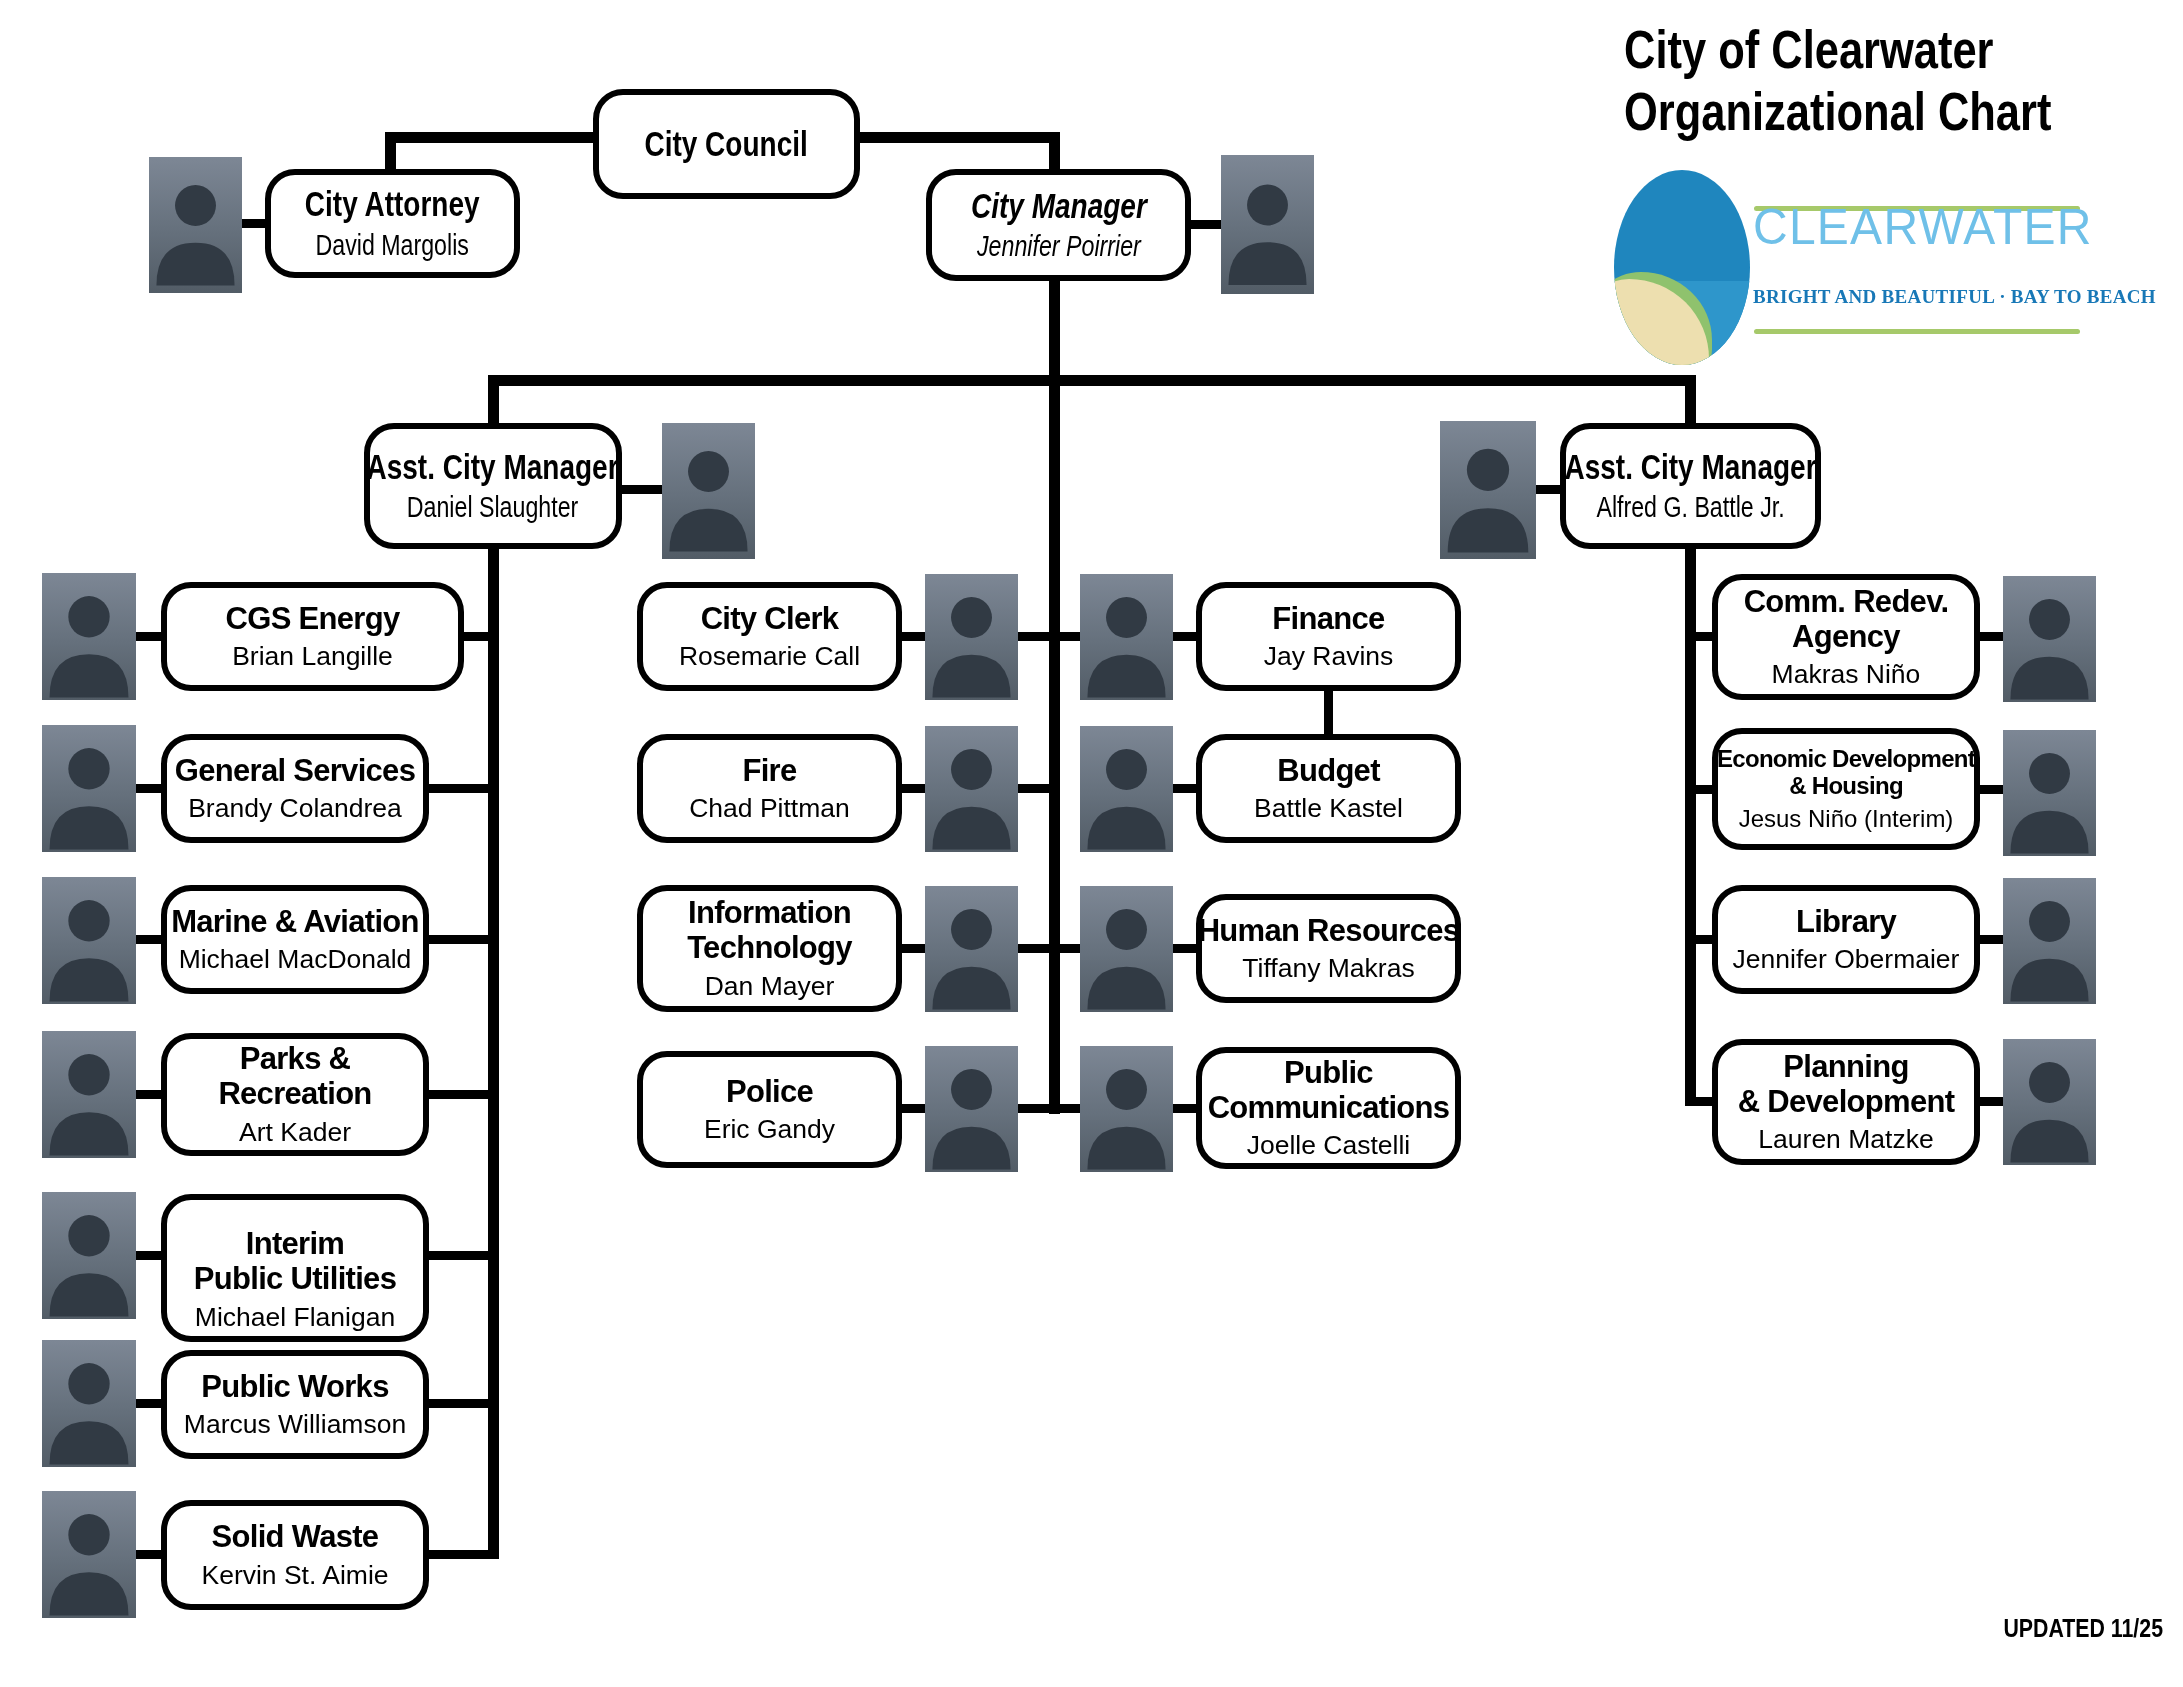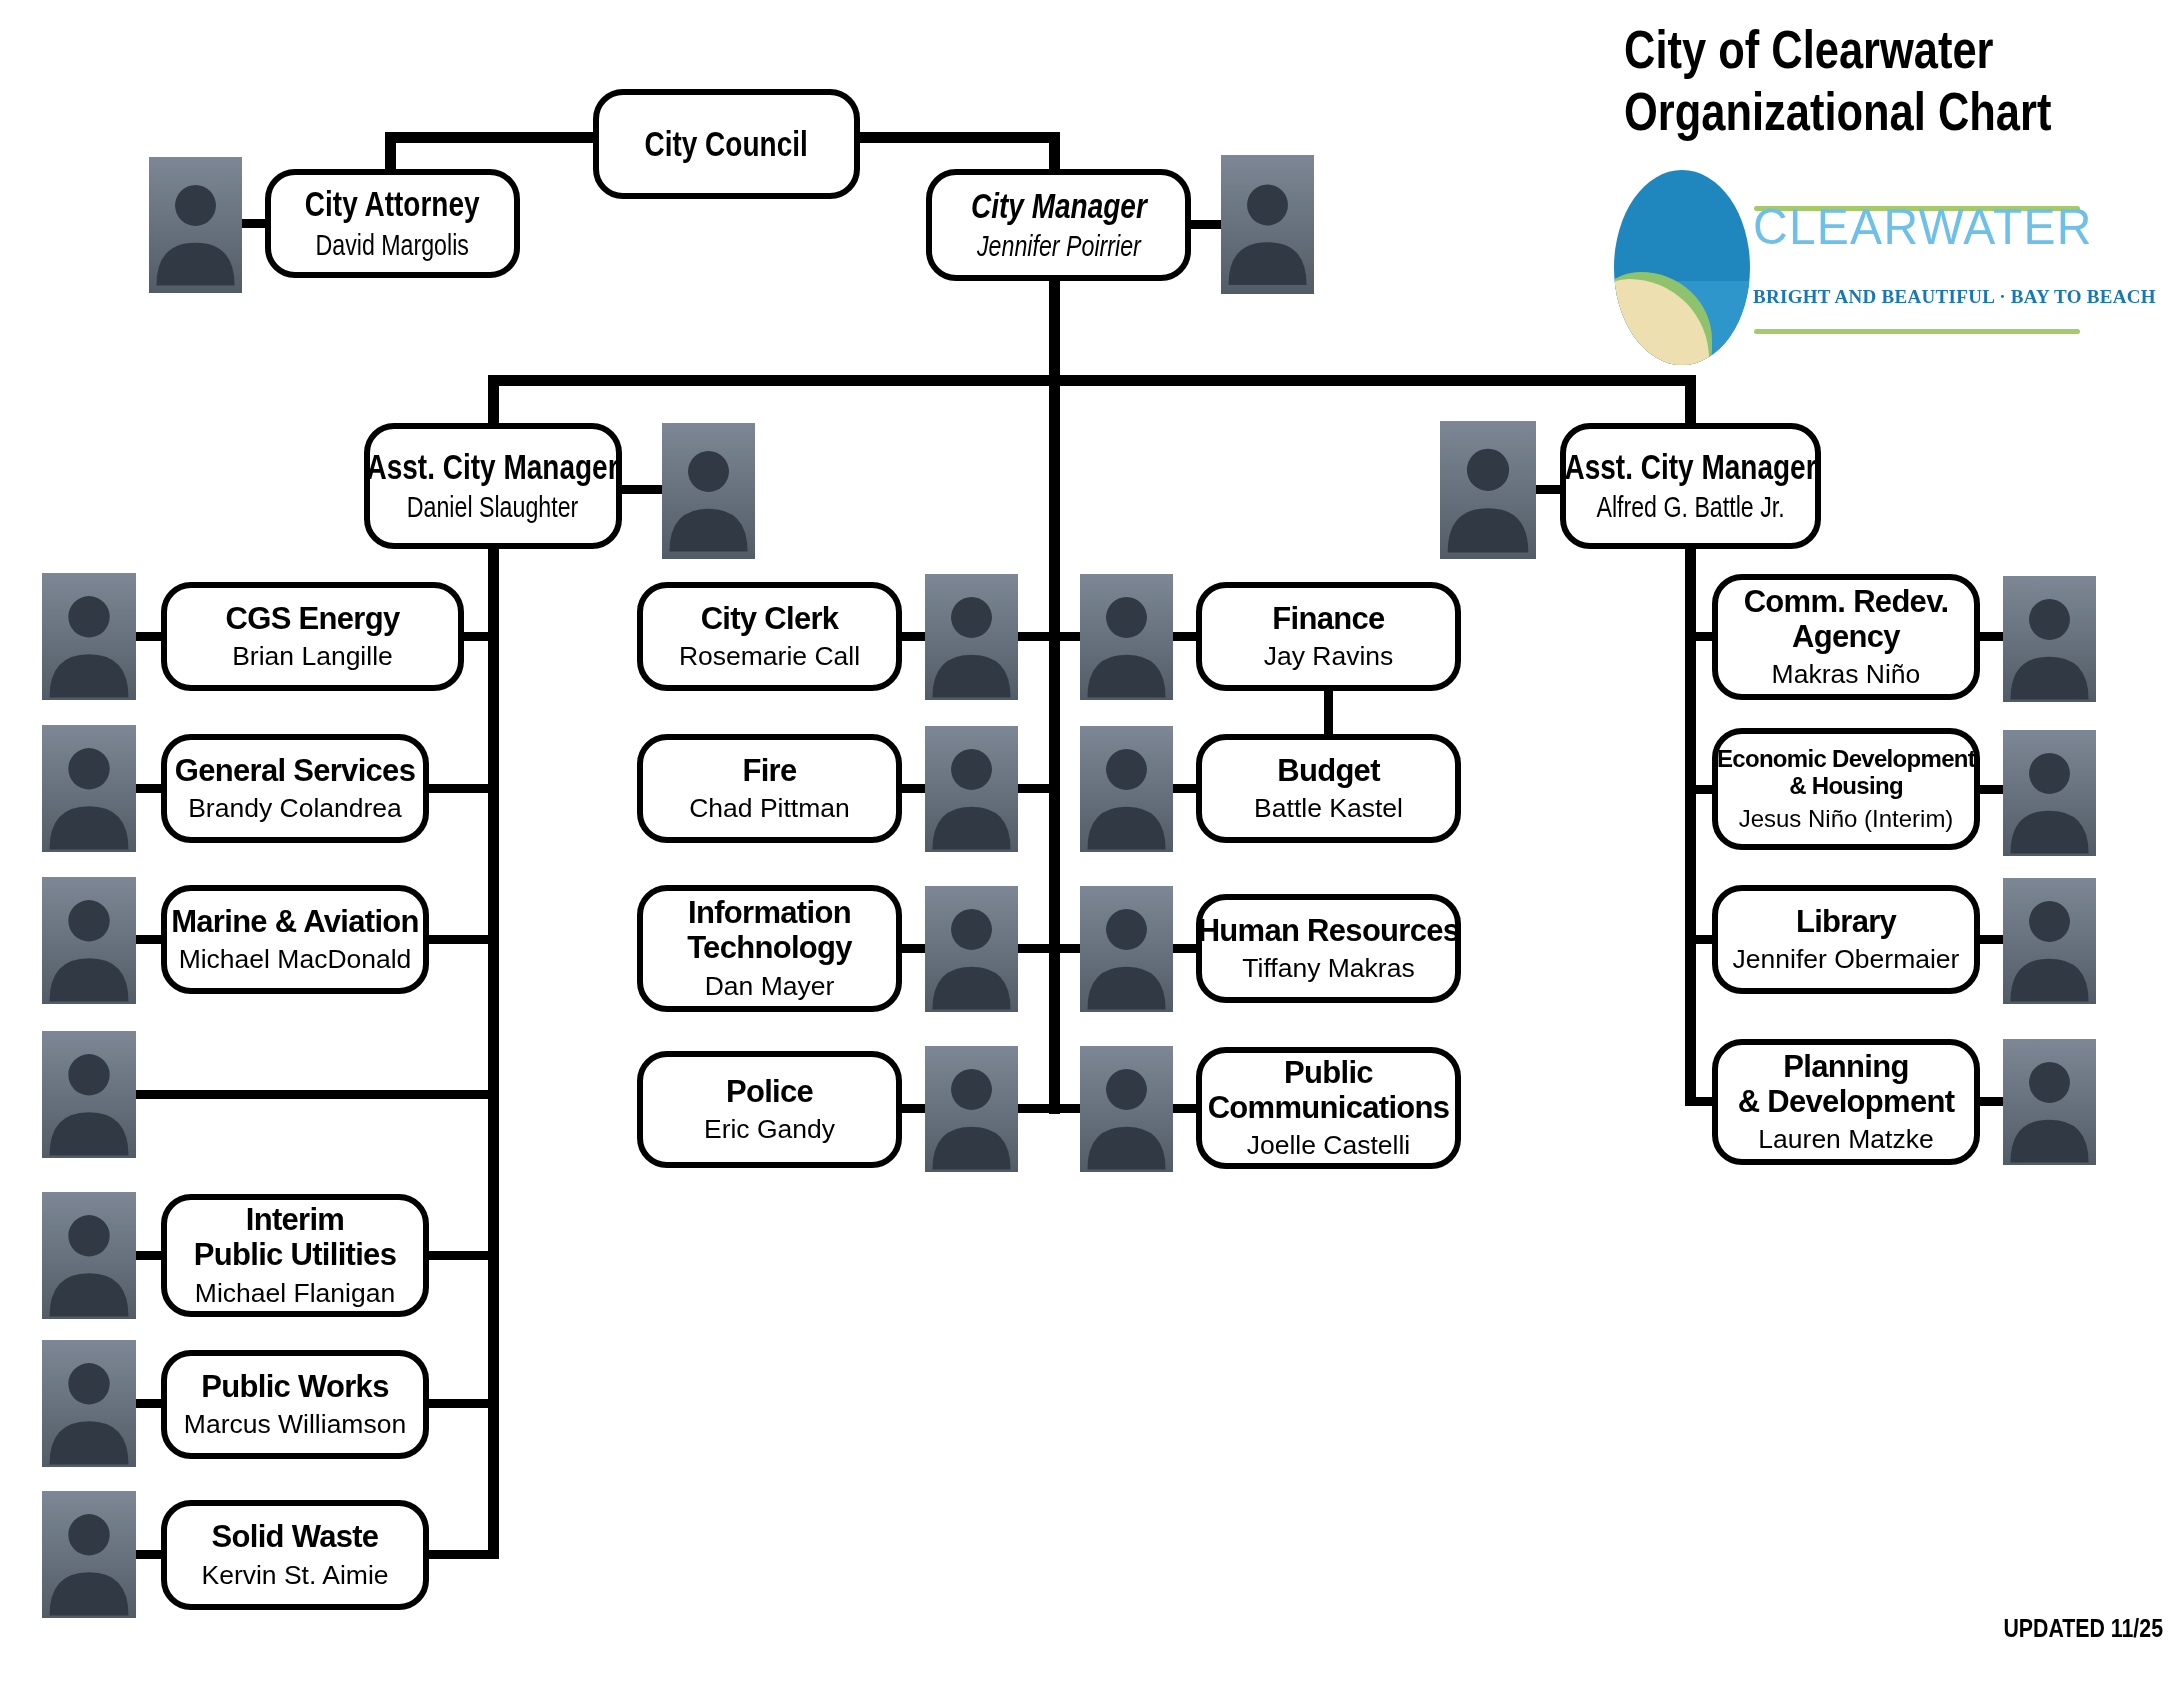--- a/index.html
+++ b/index.html
@@ -290,21 +290,28 @@
         <span class="t">General Services</span>
         <span class="n">Brandy Colandrea</span>
       </div>
   </div>
   <div class="box" style="left:161px;top:885px;width:268px;height:109px;">
     <div class="cx">
         <span class="t">Marine &amp; Aviation</span>
         <span class="n">Michael MacDonald</span>
       </div>
   </div>
-  <div class="box" style="left:161px;top:1194px;width:268px;height:123px;">
+  <div class="box" style="left:161px;top:1033px;width:268px;height:123px;">
+    <div class="cx">
+        <span class="t">Parks &amp;
+Recreation</span>
+        <span class="n">Art Kader</span>
+      </div>
+  </div>
+  <div class="box" style="left:161px;top:1194px;width:268px;height:148px;justify-content:flex-end;">
     <div class="cx">
         <span class="t">Interim
 Public Utilities</span>
         <span class="n">Michael Flanigan</span>
       </div>
   </div>
   <div class="box" style="left:161px;top:1350px;width:268px;height:109px;">
     <div class="cx">
         <span class="t">Public Works</span>
         <span class="n">Marcus Williamson</span>

